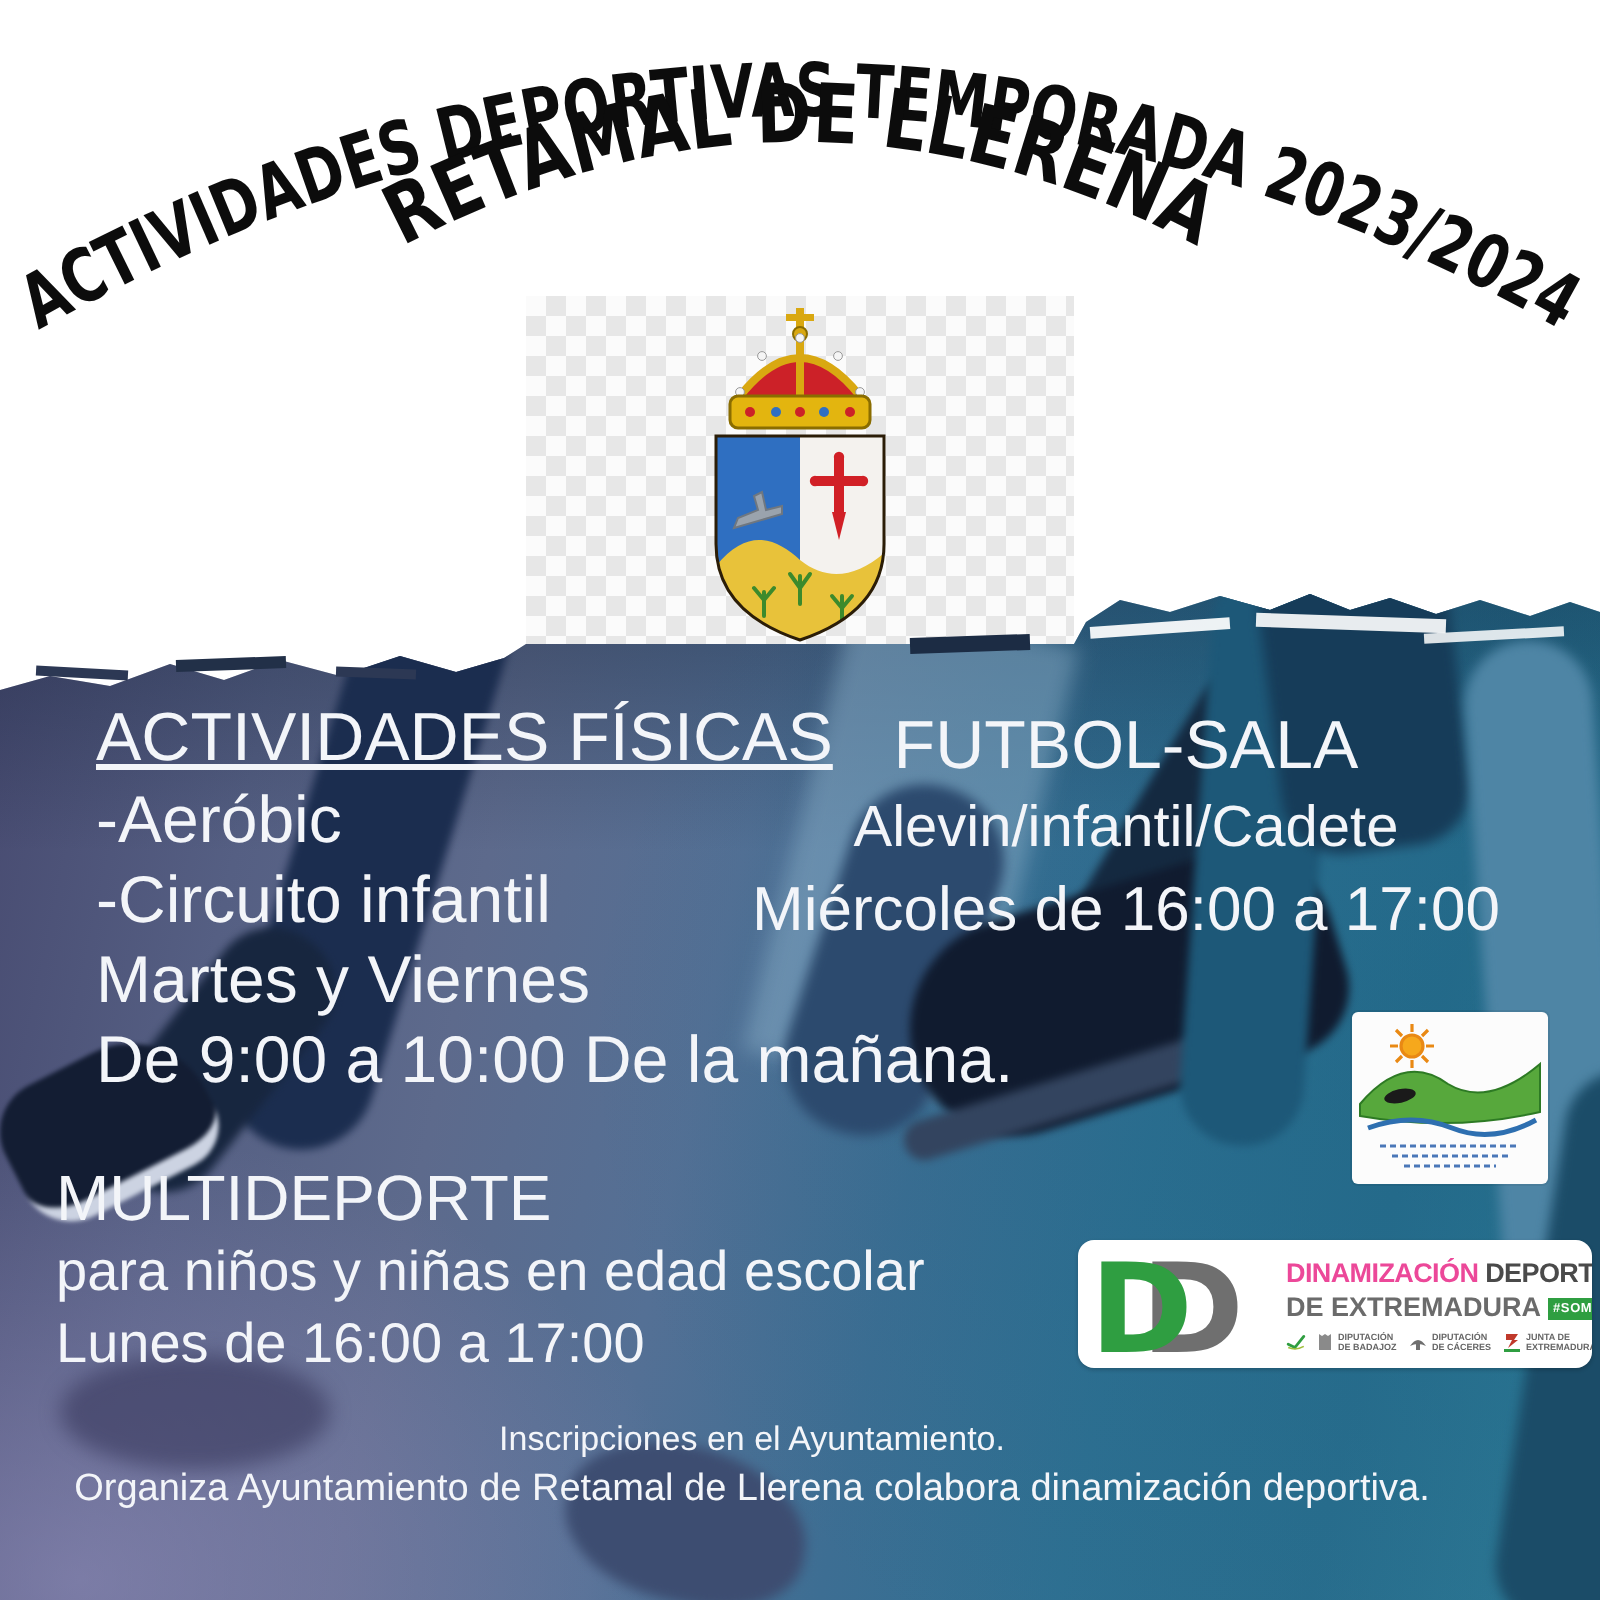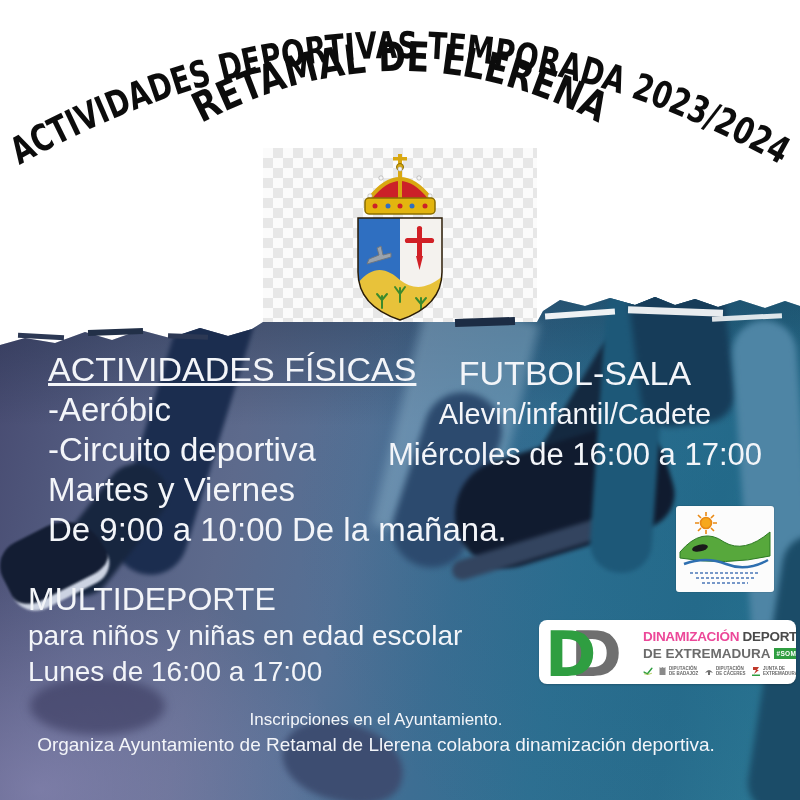--- a/index.html
+++ b/index.html
@@ -59,21 +59,21 @@
   .ts4{left:455px;top:318px;width:60px;height:8px;background:#1c2c44;transform:rotate(-2deg);}
   .tw1{left:545px;top:311px;width:70px;height:6px;background:rgba(255,255,255,.92);transform:rotate(-4deg);}
   .tw2{left:628px;top:308px;width:95px;height:7px;background:rgba(255,255,255,.9);transform:rotate(2deg);}
   .tw3{left:712px;top:315px;width:70px;height:5px;background:rgba(255,255,255,.85);transform:rotate(-3deg);}
 
   
   .txt{position:absolute;z-index:3;color:#f3f5f9;}
   .act-block{left:48px;top:348px;}
   .act-heading{font-size:34px;line-height:42px;text-decoration:underline;}
   .act-line{font-size:33px;line-height:40px;}
-  .futbol-block{left:355px;top:352px;width:440px;text-align:center;}
+  .futbol-block{left:343px;top:352px;width:440px;text-align:center;}
   .futbol-heading{font-size:34px;line-height:42px;}
   .futbol-cats{font-size:29px;line-height:40px;}
   .futbol-sched{font-size:31px;line-height:42px;}
   .multi-block{left:28px;top:580px;}
   .multi-heading{font-size:32px;line-height:38px;}
   .multi-line{font-size:28px;line-height:36px;}
   .footer-block{left:0;top:708px;width:752px;text-align:center;}
   .footer-l1{font-size:17px;line-height:24px;}
   .footer-l2{font-size:19px;line-height:25px;}
 
@@ -194,21 +194,21 @@
   <div class="speck ts2"></div>
   <div class="speck ts3"></div>
   <div class="speck ts4"></div>
   <div class="speck tw1"></div>
   <div class="speck tw2"></div>
   <div class="speck tw3"></div>
 
   <div class="txt act-block">
     <div class="act-heading">ACTIVIDADES FÍSICAS</div>
     <div class="act-line">-Aeróbic</div>
-    <div class="act-line">-Circuito deportiva</div>
+    <div class="act-line">-Circuito infantil</div>
     <div class="act-line">Martes y Viernes</div>
     <div class="act-line">De 9:00 a 10:00 De la mañana.</div>
   </div>
 
   <div class="txt futbol-block">
     <div class="futbol-heading">FUTBOL-SALA</div>
     <div class="futbol-cats">Alevin/infantil/Cadete</div>
     <div class="futbol-sched">Miércoles de 16:00 a 17:00</div>
   </div>
 

